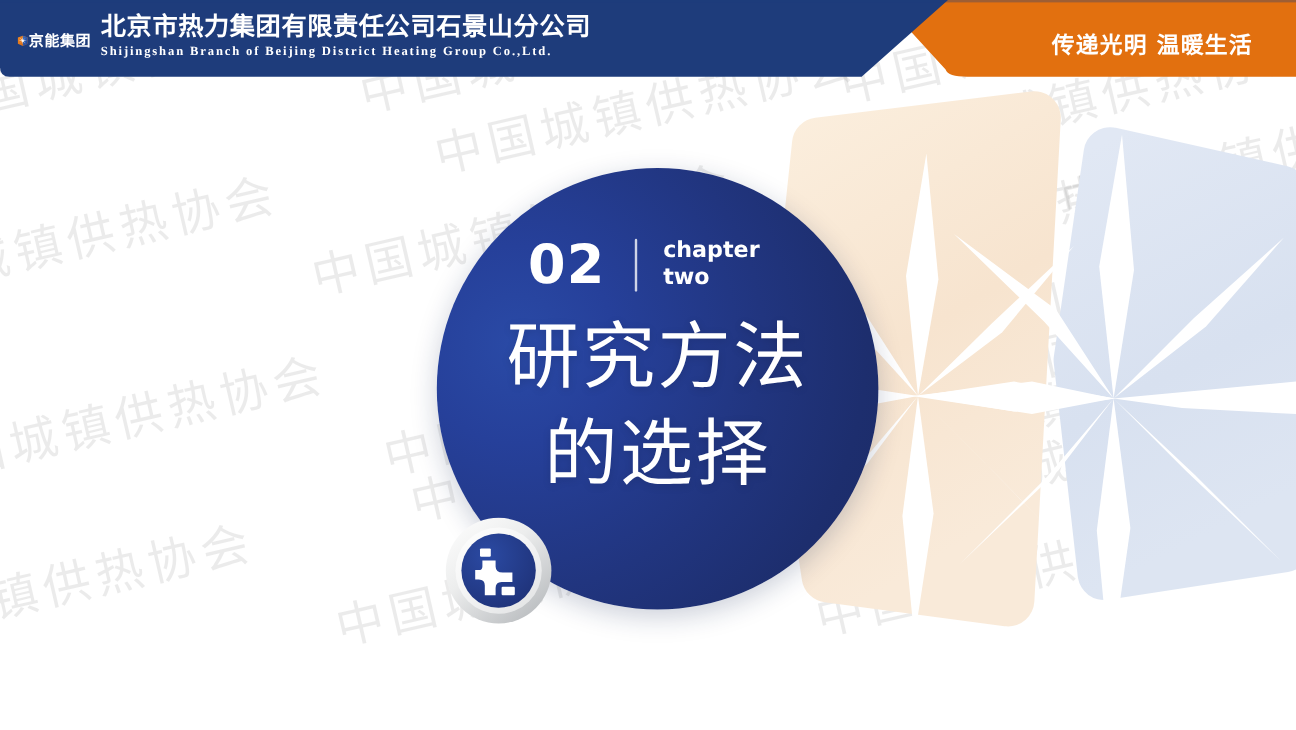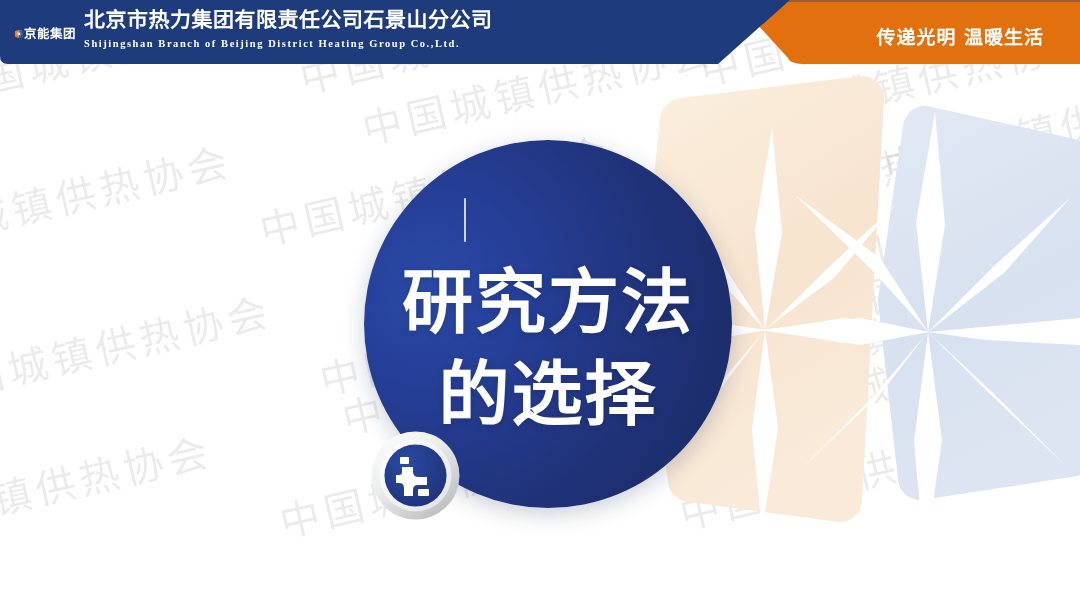--- a/index.html
+++ b/index.html
@@ -49,21 +49,21 @@
     color:#ffffff;font-size:12.5px;font-weight:700;letter-spacing:0.5px;
     margin-top:1px;line-height:1;
     font-family:"DejaVu Sans","Liberation Sans",sans-serif;
     white-space:nowrap;
   }
   .org-block{
     position:absolute;left:84px;top:9px;z-index:8;
   }
   .org-cn{
     color:#ffffff;font-size:21px;font-weight:700;letter-spacing:0.5px;line-height:1.25;
-    font-family:Liberation Mono, monospace;
+    font-family:Liberation Serif, serif;
     white-space:nowrap;
   }
   .org-en{
     color:#ffffff;font-size:10.5px;font-weight:700;letter-spacing:1.55px;line-height:1.3;
     margin-top:2px;white-space:nowrap;
     font-family:Liberation Serif, serif;
   }
   .slogan{
     position:absolute;right:36px;top:22px;z-index:8;
     color:#ffffff;font-size:19px;font-weight:700;letter-spacing:1px;
@@ -89,22 +89,22 @@
   .chap-divider{
     width:2px;height:44px;background:rgba(255,255,255,0.78);
     margin:0 22px 0 24px;border-radius:1px;
   }
   .chap-label{
     color:#ffffff;font-weight:700;font-size:18.5px;line-height:1.22;
     font-family:"DejaVu Sans","Liberation Sans",sans-serif;
   }
   .main-title{
     position:absolute;left:0;right:0;top:125px;text-align:center;
-    color:#ffffff;font-weight:700;
-    font-size:71px;line-height:1.08;letter-spacing:2px;
+    color:#ffffff;font-weight:400;
+    font-size:61px;line-height:1.08;letter-spacing:2px;
     font-family:"DejaVu Sans","Liberation Sans",sans-serif;
     text-shadow:0 2px 7px rgba(0,0,0,0.13);
   }
   .title-l1{display:block;}
   .title-l2{display:block;margin-top:15px;}
 
   
   .badge{
     position:absolute;left:371px;top:431px;width:89px;height:89px;z-index:7;
   }
@@ -169,21 +169,26 @@
       <path d="M 765,330 L 778,428 L 762,532 L 752,430 Z"></path>
       <path d="M 765,330 L 712,272 L 645,205 L 722,263 Z"></path>
       <path d="M 765,330 L 826,270 L 895,205 L 835,277 Z"></path>
       <path d="M 765,330 L 714,390 L 648,458 L 723,386 Z"></path>
       <path d="M 765,330 L 827,392 L 893,460 L 820,385 Z"></path>
     </g>
   </svg>
 
   <div class="main-circle">
     <div class="chap-row">
+      <span class="chap-num">02</span>
       <span class="chap-divider"></span>
+      <span class="chap-label">
+        <span>chapter</span><br>
+        <span>two</span>
+      </span>
     </div>
     <div class="main-title">
       <span class="title-l1">研究方法</span>
       <span class="title-l2">的选择</span>
     </div>
   </div>
 
   <svg class="badge" viewBox="0 0 89 89" width="89" height="89" aria-hidden="true">
     <defs>
       <linearGradient id="ringGrad" x1="0" y1="0" x2="0.8" y2="1">

